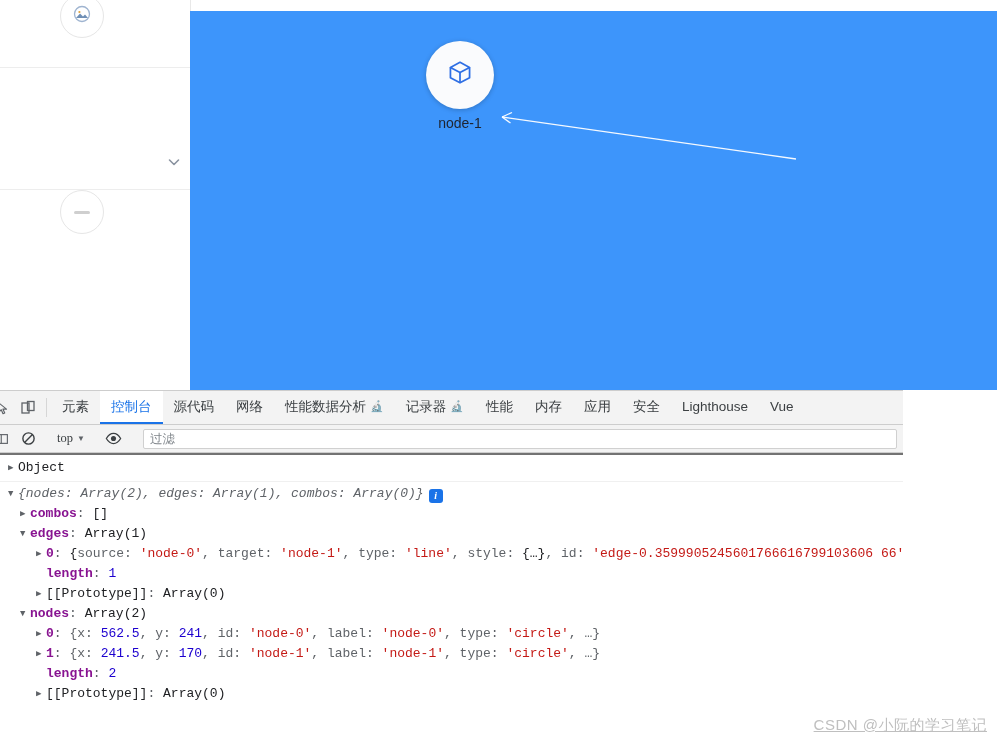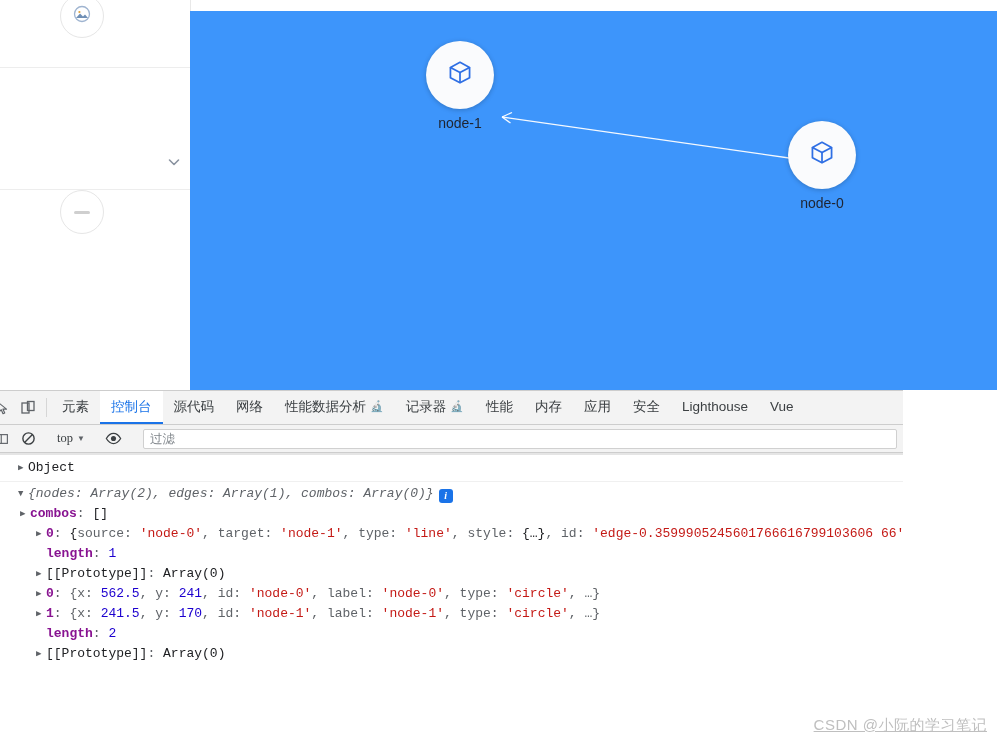--- a/index.html
+++ b/index.html
@@ -60,21 +60,21 @@
     font-size:14px;
     color:#1f2430;
     font-family:"Liberation Sans", sans-serif;
     white-space:nowrap;
   }
   #node-1{left:236px;top:30px;}
   #node-0{left:598px;top:110px;}
   
   #devtools{
     position:absolute;left:0;top:390px;width:903px;height:351px;
-    background:#e5e5e5;
+    background:#737373;
     border-top:1px solid #cdcdcd;
     box-sizing:border-box;
   }
   #dt-tabbar{
     position:relative;
     height:34px;
     background:#f3f3f3;
     border-bottom:1px solid #cdcdcd;
     display:flex;align-items:stretch;
     box-sizing:border-box;
@@ -127,21 +127,21 @@
     background:#fff;
     font-family:"Liberation Mono","DejaVu Sans Mono",monospace;
     font-size:13px;
     overflow:hidden;
     color:#202124;
   }
   .log-row{
     position:relative;
     height:20px;line-height:20px;
     white-space:nowrap;
-    padding-left:18px;
+    padding-left:8px;
   }
   .log-entry{border-bottom:1px solid #f0f0f0;}
   .arrow{
     display:inline-block;width:10px;color:#5f6368;font-size:9px;
     vertical-align:1px;
   }
   .ind1{padding-left:20px;}
   .ind2{padding-left:36px;}
   .ind3{padding-left:36px;}
   .key{color:#881391;font-weight:bold;}
@@ -209,32 +209,20 @@
           <svg width="28" height="28" viewBox="0 0 24 24">
             <path d="M12 2.8 L20.2 7.2 L12 11.6 L3.8 7.2 Z" fill="none" stroke="#2f6fe4" stroke-width="1.5" stroke-linejoin="round"></path>
             <path d="M3.8 7.2 L3.8 16 L12 20.4 L20.2 16 L20.2 7.2" fill="none" stroke="#2f6fe4" stroke-width="1.5" stroke-linejoin="round"></path>
             <line x1="12" y1="11.6" x2="12" y2="20.4" stroke="#2f6fe4" stroke-width="1.5"></line>
           </svg>
         </span>
       </div>
       <div class="glabel">node-1</div>
     </div>
 
-    <div class="gnode" id="node-0">
-      <div class="circle">
-        <span>
-          <svg width="28" height="28" viewBox="0 0 24 24">
-            <path d="M12 2.8 L20.2 7.2 L12 11.6 L3.8 7.2 Z" fill="none" stroke="#2f6fe4" stroke-width="1.5" stroke-linejoin="round"></path>
-            <path d="M3.8 7.2 L3.8 16 L12 20.4 L20.2 16 L20.2 7.2" fill="none" stroke="#2f6fe4" stroke-width="1.5" stroke-linejoin="round"></path>
-            <line x1="12" y1="11.6" x2="12" y2="20.4" stroke="#2f6fe4" stroke-width="1.5"></line>
-          </svg>
-        </span>
-      </div>
-      <div class="glabel">node-0</div>
-    </div>
   </div>
 </div>
 
 <div id="devtools">
 
   <div id="dt-tabbar">
     <div class="dt-icon-btn" style="margin-left:-8px;width:22px;">
       <svg width="14" height="14" viewBox="0 0 16 16">
         <path d="M3 2 L3 13 L6 10 L8 14.5 L10 13.6 L8 9.3 L12 9.3 Z" fill="none" stroke="#5f6368" stroke-width="1.3" stroke-linejoin="round"></path>
       </svg>
@@ -323,33 +311,39 @@
     </div>
 
     <div class="log-row" style="margin-top:2px;">
       <span class="arrow">▼</span><span class="prev">{nodes: Array(2), edges: Array(1), combos: Array(0)}</span><span class="infobadge">i</span>
     </div>
 
     <div class="log-row ind1">
       <span class="arrow">▶</span><span class="key">combos</span><span class="gray">: </span><span class="keyplain">[]</span>
     </div>
 
+    <div class="log-row ind1">
+      <span class="arrow">▼</span><span class="key">edges</span><span class="gray">: </span><span class="keyplain">Array(1)</span>
+    </div>
 
     <div class="log-row ind2">
       <span class="arrow">▶</span><span class="key">0</span><span class="gray">: </span><span class="keyplain">{</span><span class="gray">source</span><span class="gray">: </span><span class="str">'node-0'</span><span class="gray">, </span><span class="gray">target</span><span class="gray">: </span><span class="str">'node-1'</span><span class="gray">, </span><span class="gray">type</span><span class="gray">: </span><span class="str">'line'</span><span class="gray">, </span><span class="gray">style</span><span class="gray">: </span><span class="keyplain">{…}</span><span class="gray">, </span><span class="gray">id</span><span class="gray">: </span><span class="str">'edge-0.3599905245601766616799103606 66'</span><span class="gray">, …}</span>
     </div>
 
     <div class="log-row ind3">
       <span class="arrow"></span><span class="key">length</span><span class="gray">: </span><span class="num">1</span>
     </div>
 
     <div class="log-row ind2">
       <span class="arrow">▶</span><span class="keyplain">[[Prototype]]</span><span class="gray">: </span><span class="keyplain">Array(0)</span>
     </div>
 
+    <div class="log-row ind1">
+      <span class="arrow">▼</span><span class="key">nodes</span><span class="gray">: </span><span class="keyplain">Array(2)</span>
+    </div>
 
     <div class="log-row ind2">
       <span class="arrow">▶</span><span class="key">0</span><span class="gray">: {</span><span class="gray">x</span><span class="gray">: </span><span class="num">562.5</span><span class="gray">, </span><span class="gray">y</span><span class="gray">: </span><span class="num">241</span><span class="gray">, </span><span class="gray">id</span><span class="gray">: </span><span class="str">'node-0'</span><span class="gray">, </span><span class="gray">label</span><span class="gray">: </span><span class="str">'node-0'</span><span class="gray">, </span><span class="gray">type</span><span class="gray">: </span><span class="str">'circle'</span><span class="gray">, …}</span>
     </div>
 
     <div class="log-row ind2">
       <span class="arrow">▶</span><span class="key">1</span><span class="gray">: {</span><span class="gray">x</span><span class="gray">: </span><span class="num">241.5</span><span class="gray">, </span><span class="gray">y</span><span class="gray">: </span><span class="num">170</span><span class="gray">, </span><span class="gray">id</span><span class="gray">: </span><span class="str">'node-1'</span><span class="gray">, </span><span class="gray">label</span><span class="gray">: </span><span class="str">'node-1'</span><span class="gray">, </span><span class="gray">type</span><span class="gray">: </span><span class="str">'circle'</span><span class="gray">, …}</span>
     </div>
 
     <div class="log-row ind3">

